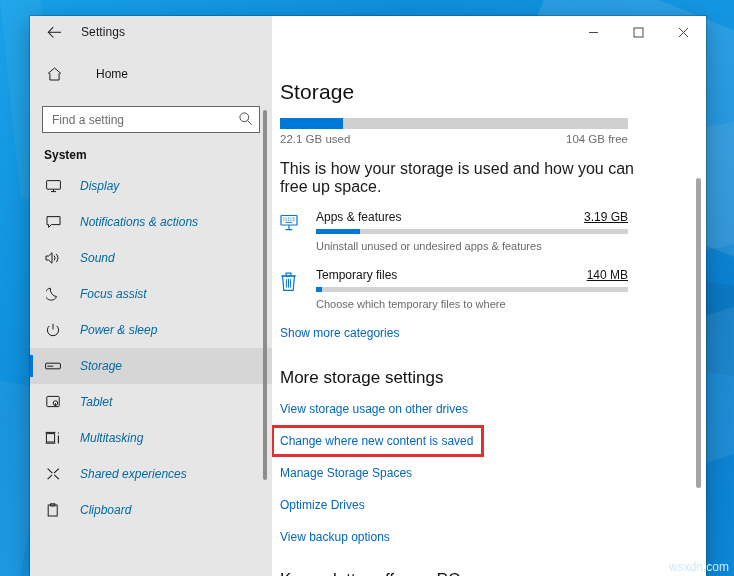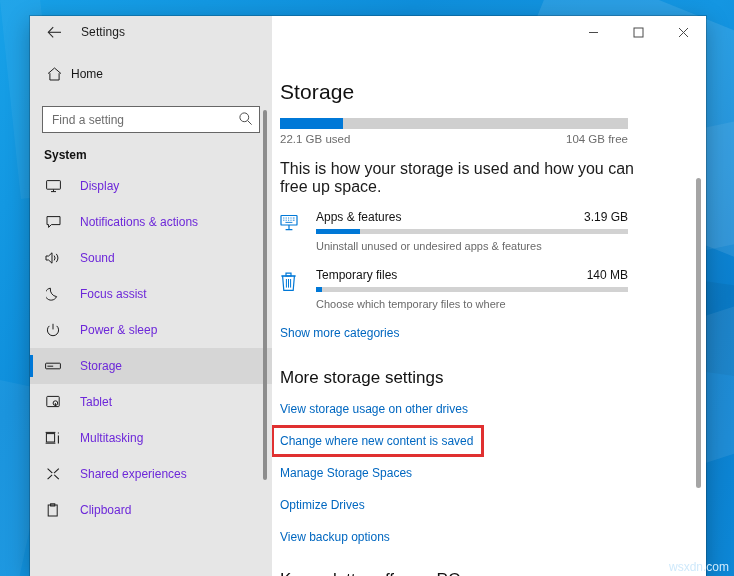--- a/index.html
+++ b/index.html
@@ -106,21 +106,21 @@
   }
   .home-row {
     display: flex;
     align-items: center;
     height: 32px;
     margin: 10px 0 0 0;
     padding-left: 11px;
     cursor: default;
   }
   .home-icon { width: 26px; display: flex; justify-content: center; color: #1f1f1f; }
-  .home-label { font-size: 12px; color: #161616; margin-left: 4px; }
+  .home-label { font-size: 12px; color: #161616; margin-left: 29px; }
 
   .search-wrap {
     margin: 16px 12px 0 12px;
     position: relative;
   }
   .search-box {
     width: 100%;
     box-sizing: border-box;
     height: 27px;
     border: 1px solid #666;
@@ -165,23 +165,24 @@
   }
   .nav-icon {
     width: 24px;
     display: flex;
     justify-content: center;
     align-items: center;
     color: #1d1d1d;
   }
   .nav-label {
     font-size: 12px;
-    color: #6d28d9;
+    color: #0369a1;
     margin-left: 15px;
     white-space: nowrap;
+    font-style: italic;
   }
 
   .sb-track {
     position: absolute;
     right: 5px;
     top: 62px;
     bottom: 0;
     width: 4px;
   }
   .sb-thumb {
@@ -254,21 +255,21 @@
     color: #0078d7;
   }
   .cat-body { flex: 1 1 auto; max-width: 312px; }
   .cat-head {
     display: flex;
     justify-content: space-between;
     align-items: baseline;
     font-size: 12px;
     color: #121212;
   }
-  .cat-size { color: #121212; }
+  .cat-size { color: #121212; text-decoration: underline; }
   .cat-bar {
     height: 5px;
     background: #d2d2d2;
     margin-top: 5px;
     position: relative;
     overflow: hidden;
   }
   .cat-bar .fill {
     position: absolute;
     left: 0; top: 0; bottom: 0;

